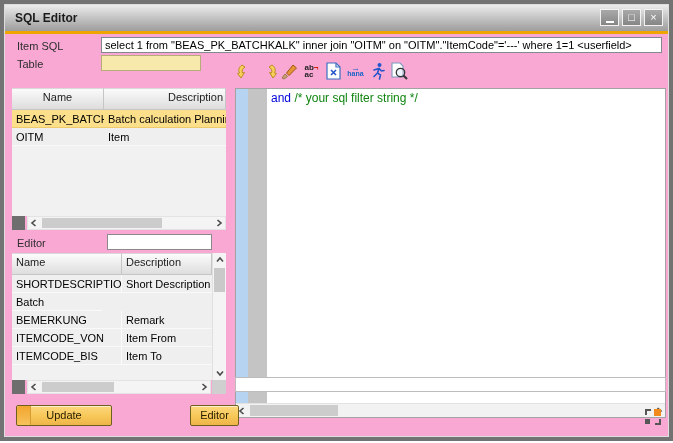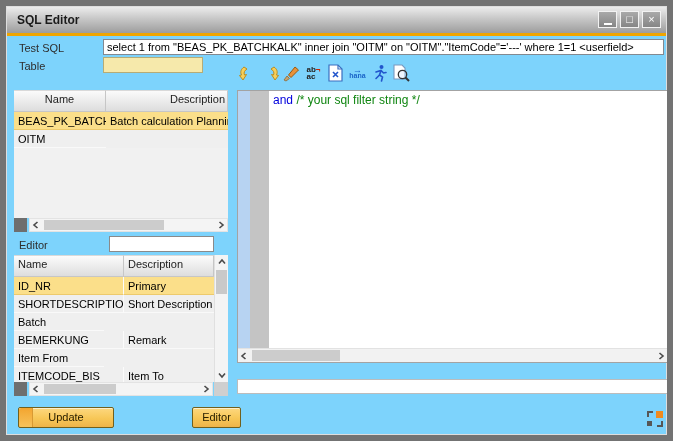--- a/index.html
+++ b/index.html
@@ -1,18 +1,18 @@
 <!DOCTYPE html>
 <html><head>
 <meta charset="utf-8">
 <style>
   * { box-sizing: border-box; margin: 0; padding: 0; }
   html,body { width:673px; height:443px; background:#ffffff; font-family:"Liberation Sans", sans-serif; }
-  .win { position:absolute; left:0; top:0; width:673px; height:441px; background:#7dd3fc;
-         border:6px solid #737373; box-shadow:0 0 0 1px #dedede inset; overflow:hidden; }
+  .win { position:absolute; left:0; top:0; width:673px; height:441px; background:#f9a8d4;
+         border:4px solid #737373; box-shadow:0 0 0 1px #dedede inset; overflow:hidden; }
 
   
   .titlebar { position:absolute; left:1px; right:1px; top:1px; height:26px;
               background:linear-gradient(180deg,#ececec 0%,#c7c7c7 45%,#9d9d9d 100%); }
   .title { position:absolute; left:10px; top:0; line-height:26px; font-size:12px; font-weight:600; color:#1b1b1b; }
   .winbtns { position:absolute; right:5px; top:4px; display:flex; gap:3px; }
   .winbtn { width:19px; height:17px; background:linear-gradient(180deg,#a9a9a9,#868686);
             border:1px solid #f2f2f2; color:#fff; display:flex; align-items:center; justify-content:center;
             font-size:11px; line-height:1; cursor:pointer; }
   .winbtn .minbar { width:8px; height:2px; background:#fff; margin-top:8px; }
@@ -73,21 +73,21 @@
   .hs-cols { left:8px; top:376px; width:214px; }
   .hs-cols .hthumb { left:14px; width:72px; }
   .corner { width:14px; background:#cfcfcf; margin-left:1px; }
 
   .vscroll { width:14px; position:relative; background:#f4f4f4; border-left:1px solid #e0e0e0; }
   .varrow { position:absolute; left:0; right:0; height:14px; display:flex; align-items:center; justify-content:center; cursor:pointer; }
   .varrow.up { top:0; } .varrow.down { bottom:0; }
   .vthumb { position:absolute; left:1px; right:1px; top:15px; height:24px; background:#c9c9c9; cursor:pointer; }
 
   
-  .editor { position:absolute; left:231px; top:84px; width:431px; height:273px; background:#fff;
+  .editor { position:absolute; left:231px; top:84px; width:431px; height:330px; background:#fff;
             border:1px solid #a3a3a3; }
   .gutter-sel { position:absolute; left:0; top:0; bottom:14px; width:12px; background:#b7d3f2; }
   .gutter-gray { position:absolute; left:12px; top:0; bottom:14px; width:19px; background:#c4c4c4; }
   .code { position:absolute; left:31px; right:0; top:0; bottom:14px; padding:2px 4px; font-size:12px;
           white-space:pre; cursor:text; }
   .kw { color:#0000dd; }
   .cm { color:#0f8510; }
   .ed-hscroll { position:absolute; left:0; right:0; bottom:0; height:14px; background:#f2f2f2; border-top:1px solid #e2e2e2; }
   .ed-hscroll .hthumb { left:14px; width:88px; }
 
@@ -122,21 +122,21 @@
       <div class="winbtn">
           <span>□</span>
         </div>
       <div class="winbtn">
           <span>×</span>
         </div>
     </div>
   </div>
   <div class="accent"></div>
 
-  <div class="lbl lbl-testsql">Test SQL</div>
+  <div class="lbl lbl-testsql">Item SQL</div>
   <input class="inp inp-testsql" value="select 1 from &quot;BEAS_PK_BATCHKALK&quot; inner join &quot;OITM&quot; on &quot;OITM&quot;.&quot;ItemCode&quot;='---' where 1=1 &lt;userfield&gt;" style="">
   <div class="lbl lbl-table">Table</div>
   <input class="inp inp-table" value="" style="">
 
   <div class="toolbar">
     <div class="tbtn">
       <svg width="18" height="16" viewBox="0 0 18 16">
           <path d="M5 2 C2 4 1 7 2.5 10 L0.5 10.5 L4 15 L7.5 9.5 L5.5 10 C4.5 7.5 5.5 5.5 8 4 Z" fill="#f7cf5a" stroke="#b98c1f" stroke-width="1"></path>
         </svg>
     </div>
@@ -192,20 +192,21 @@
     </div>
     <div>
 
         <div class="tr selected">
           <div class="td c1">BEAS_PK_BATCH</div>
           <div class="td c2">Batch calculation Planning</div>
         </div>
 
         <div class="tr">
           <div class="td c1">OITM</div>
+          <div class="td c2">Item</div>
         </div>
       </div>
   </div>
 
   <div class="hscroll hs-tables">
     <div class="splitter"></div>
     <div class="track">
       <div class="sarrow left">
           <svg width="8" height="8">
             <polyline points="5.5,1 2,4 5.5,7" fill="none" stroke="#4a4a4a" stroke-width="1.6"></polyline>
@@ -224,40 +225,37 @@
   <input class="inp inp-column" value="" style="">
 
   <div class="panel tbl-cols">
     <div class="grid">
       <div class="thead">
         <div class="th c1">Name</div>
         <div class="th c2">Description</div>
       </div>
       <div>
 
-          <div class="tr selected">
-            <div class="td c1">ID_NR</div>
-            <div class="td c2">Primary</div>
-          </div>
 
           <div class="tr">
             <div class="td c1">SHORTDESCRIPTION</div>
             <div class="td c2">Short Description</div>
           </div>
 
           <div class="tr">
             <div class="td c2">Batch</div>
           </div>
 
           <div class="tr">
             <div class="td c1">BEMERKUNG</div>
             <div class="td c2">Remark</div>
           </div>
 
           <div class="tr">
+            <div class="td c1">ITEMCODE_VON</div>
             <div class="td c2">Item From</div>
           </div>
 
           <div class="tr">
             <div class="td c1">ITEMCODE_BIS</div>
             <div class="td c2">Item To</div>
           </div>
         </div>
     </div>
     <div class="vscroll">

